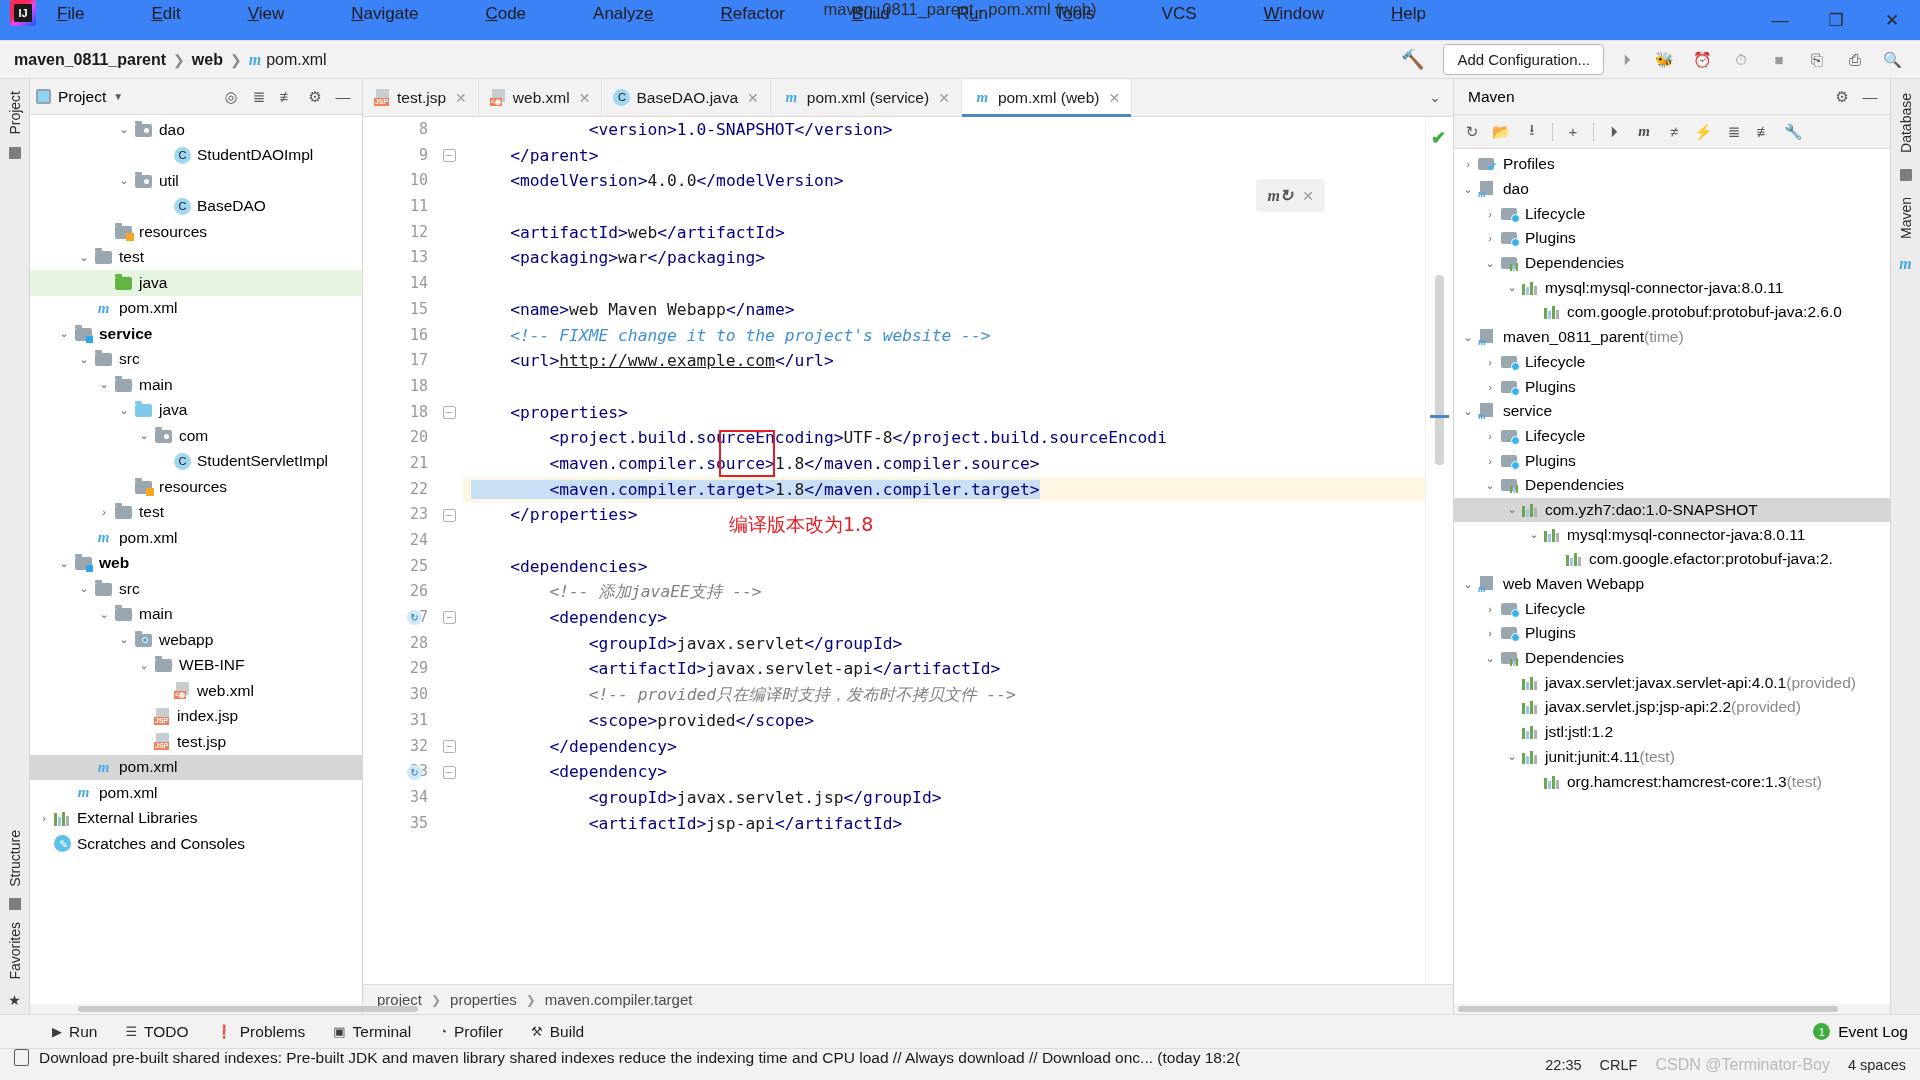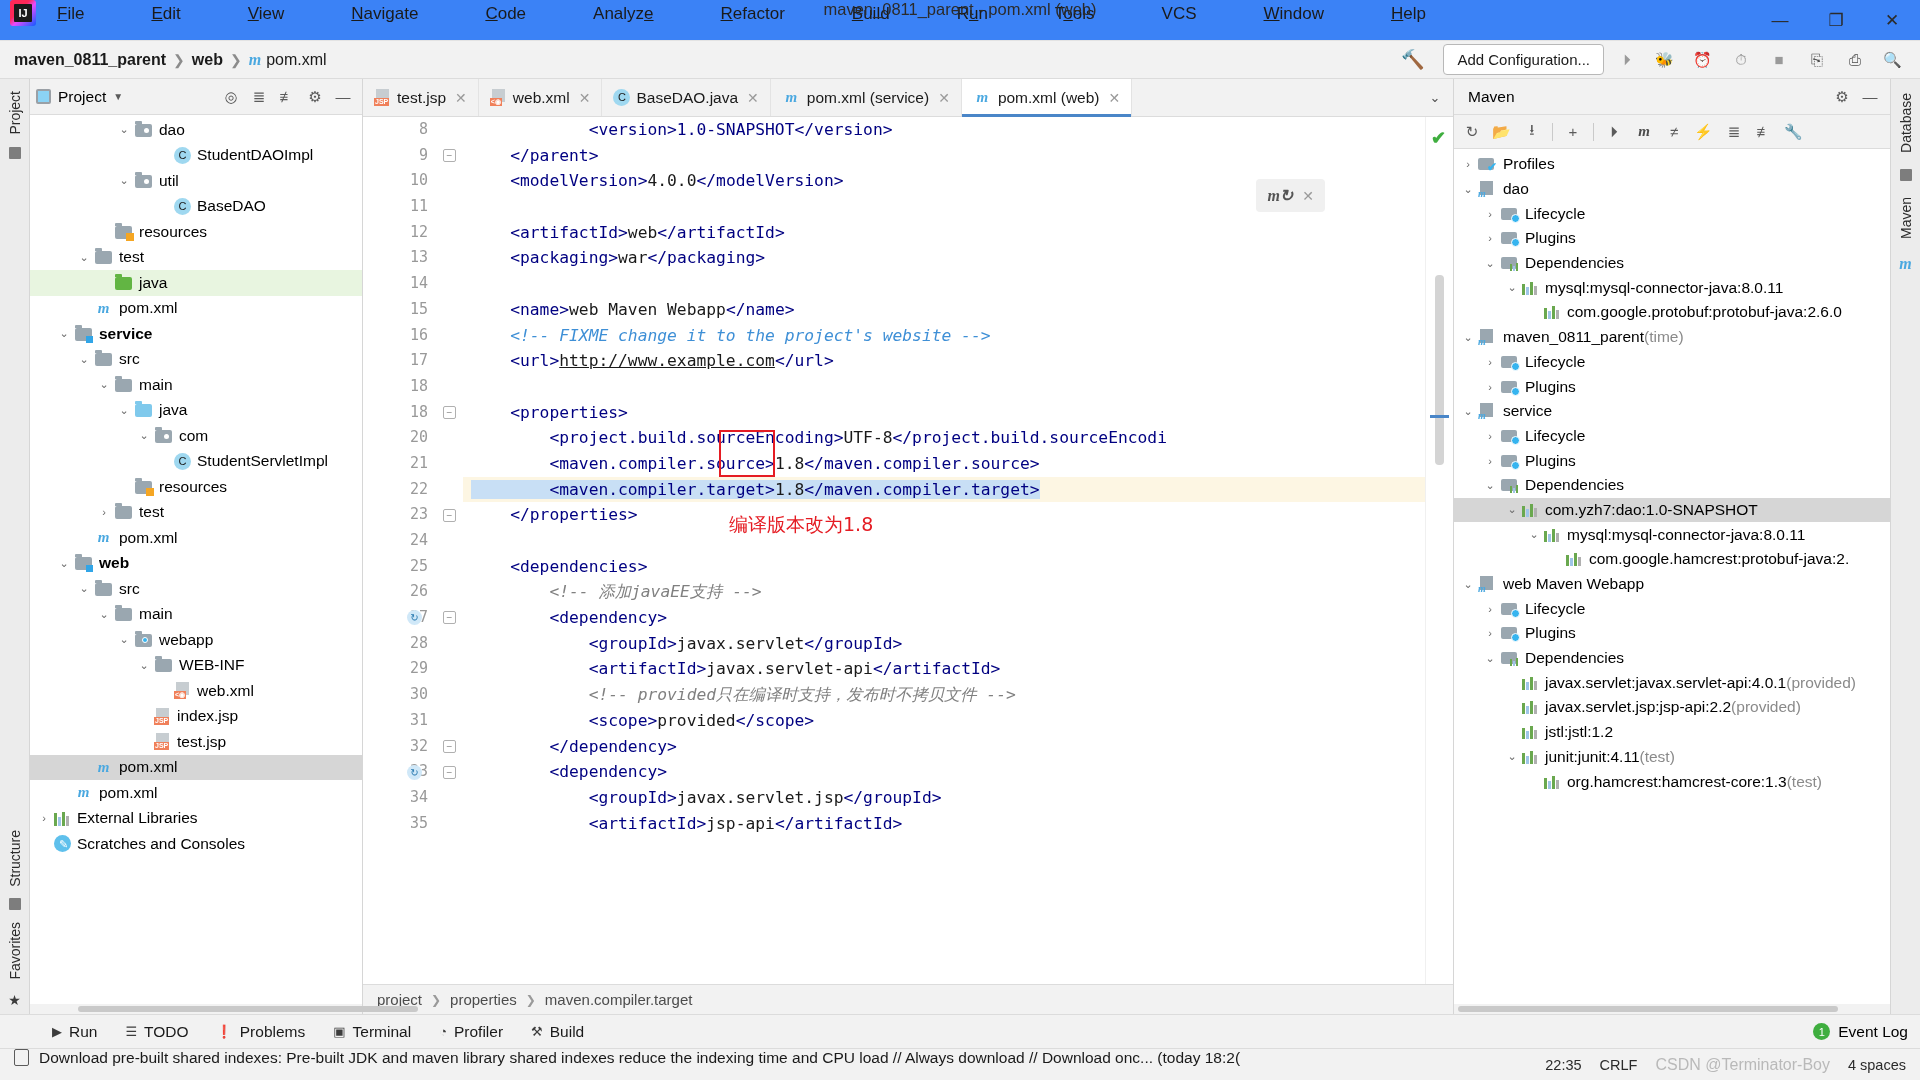--- a/index.html
+++ b/index.html
@@ -777,21 +777,21 @@
             <span>mysql:mysql-connector-java:8.0.11</span>
           </div>
           <div class="mrow" style="padding-left: 92px;">
             <span class="tw"></span>
             <span class="bars-ico">
               <i style="left:0;height:11px;background:#6aa84f"></i>
               <i style="left:4px;height:8px;background:#9fc5e8"></i>
               <i style="left:8px;height:13px;background:#6aa84f"></i>
               <i style="left:12px;height:9px;background:#b0b0b0"></i>
             </span>
-            <span>com.google.hamcrest:protobuf-java:2.</span>
+            <span>com.google.efactor:protobuf-java:2.</span>
           </div>
           <div class="mrow" style="padding-left: 4px;">
             <span class="tw">⌄</span>
             <span class="pm-ico">
               <span class="pg"></span>
               <span class="mm">m</span>
             </span>
             <span>web Maven Webapp</span>
           </div>
           <div class="mrow" style="padding-left: 26px;">

